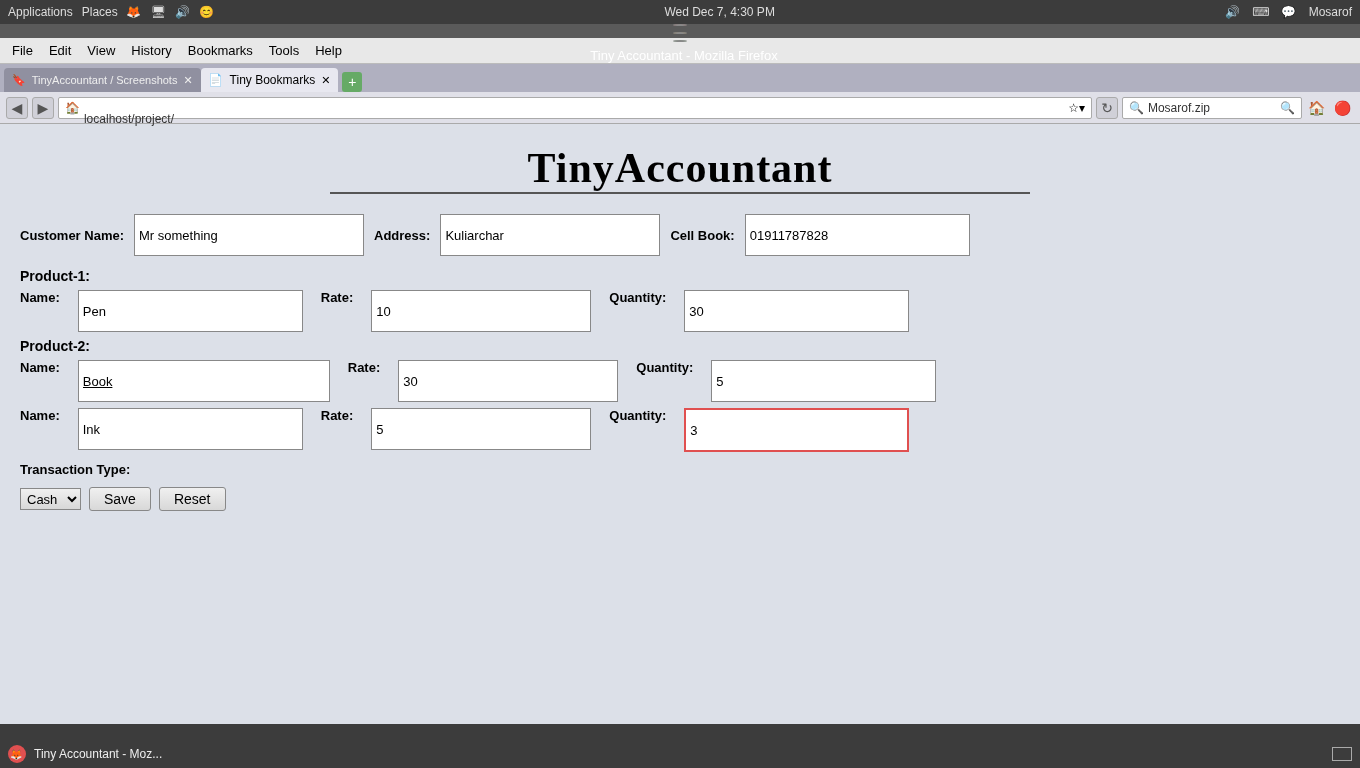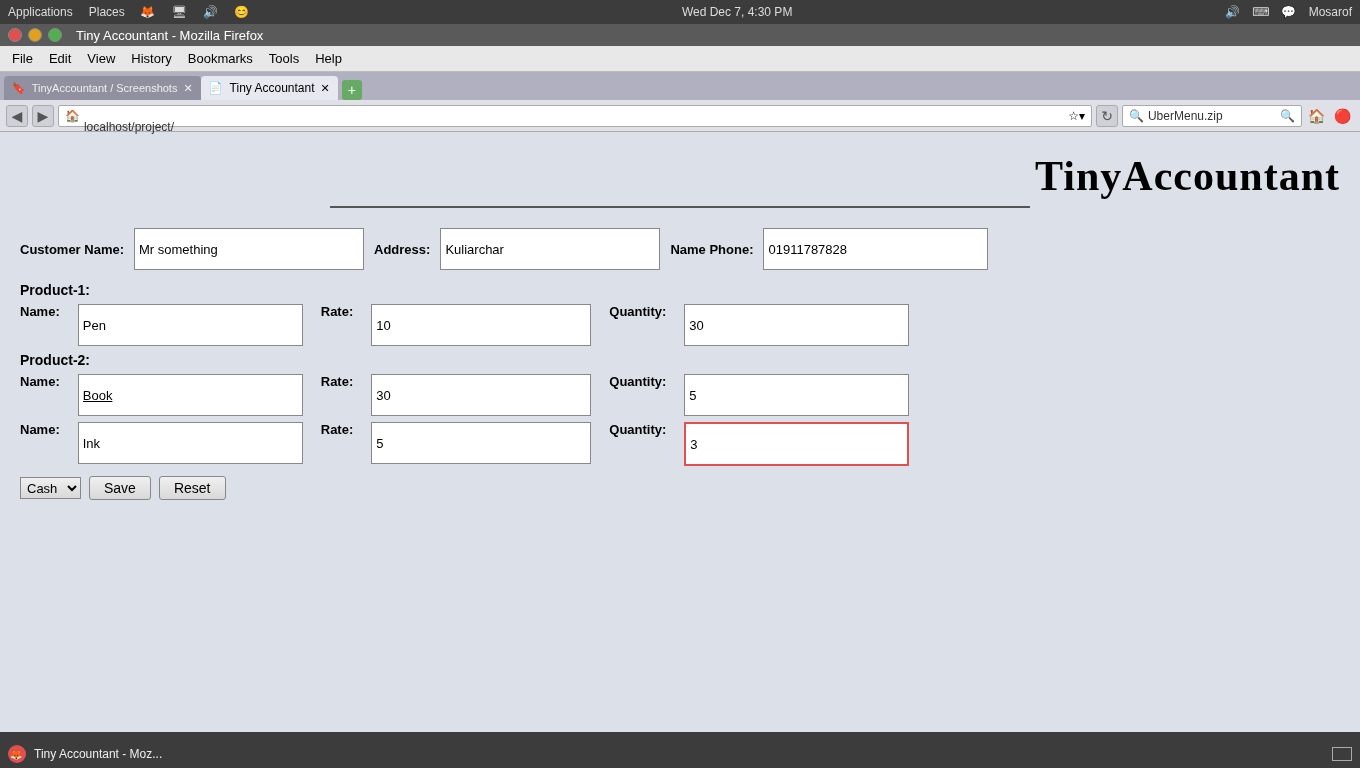--- a/index.html
+++ b/index.html
@@ -16,32 +16,33 @@
     
     .system-bar {
       background: #3c3c3c;
       height: 24px;
       display: flex;
       align-items: center;
       padding: 0 8px;
       color: #ddd;
       font-size: 12px;
     }
-    .system-bar-left { display: flex; gap: 16px; align-items: flex-end; }
+    .system-bar-left { display: flex; gap: 9px; align-items: flex-end; }
     .system-bar-center { flex: 1; text-align: center; font-size: 12px; color: #ddd; }
     .system-bar-right { display: flex; gap: 12px; align-items: center; color: #ddd; font-size: 12px; }
 
     
     .window-chrome {
       background: #5a5a5a;
-      height: 22px;
+      height: 14px;
       display: flex;
       align-items: center;
       padding: 0 8px;
       gap: 6px;
+      flex-direction: column;
     }
     .window-btn {
       width: 14px; height: 14px; border-radius: 50%; border: 1px solid #888; cursor: pointer;
     }
     .window-btn.close { background: #e05050; }
     .window-btn.min { background: #e0a020; }
     .window-btn.max { background: #50b050; }
     .window-title { color: #fff; font-size: 13px; margin-left: 8px; }
 
     
@@ -122,23 +123,23 @@
       background: #dce0e8;
       height: calc(768px - 24px - 30px - 26px - 28px - 32px - 28px);
       overflow-y: auto;
       padding: 20px 20px;
     }
 
     .page-title {
       font-size: 42px;
       font-weight: 900;
       font-family: 'Times New Roman', serif;
-      text-align: right;
+      text-align: center;
       letter-spacing: 1px;
-      margin-bottom: 6px;
+      margin-bottom: 0;
     }
 
     .title-underline {
       height: 2px;
       background: #555;
       width: 700px;
       margin: 0 auto 20px auto;
     }
 
     .customer-row {
@@ -274,95 +275,98 @@
 </div>
 
 <div class="tab-bar">
   <div class="tab inactive">
     <span>🔖</span>
     <span>TinyAccountant / Screenshots</span>
     <span class="tab-close">✕</span>
   </div>
   <div class="tab active">
     <span>📄</span>
-    <span>Tiny Accountant</span>
+    <span>Tiny Bookmarks</span>
     <span class="tab-close">✕</span>
   </div>
   <div class="tab-add">+</div>
 </div>
 
 <div class="address-bar">
   <div class="nav-btn">◀</div>
   <div class="nav-btn">▶</div>
   <div class="url-box">
     <span>🏠</span>
     <span style="margin-left:4px;font-size:12px;color:#333;margin-top:22px;">localhost/project/</span>
     <span style="margin-left:auto;">☆</span>
     <span>▾</span>
   </div>
   <div class="nav-btn">↻</div>
   <div class="search-box">
     <span>🔍</span>
-    <span style="font-size:12px;color:#333;">UberMenu.zip</span>
+    <span style="font-size:12px;color:#333;">Mosarof.zip</span>
     <span style="margin-left:auto;">🔍</span>
   </div>
   <div class="home-btn">🏠</div>
   <div class="home-btn">🔴</div>
 </div>
 
 <div class="page">
   <div class="page-title">TinyAccountant</div>
   <div class="title-underline"></div>
 
   <div class="customer-row">
     <span class="field-label">Customer Name:</span>
     <input class="field-input" style="width: 230px;" type="text" value="Mr something">
 
     <span class="field-label">Address:</span>
     <input class="field-input" style="width: 220px;" type="text" value="Kuliarchar">
 
-    <span class="field-label">Name Phone:</span>
+    <span class="field-label">Cell Book:</span>
     <input class="field-input" style="width: 225px;" type="text" value="01911787828">
   </div>
 
   <div class="product-header">Product-1:</div>
   <div class="product-row">
     <span class="field-label">Name:</span>
     <input class="field-input" style="width: 225px;" type="text" value="Pen">
 
     <span class="field-label">Rate:</span>
     <input class="field-input" style="width: 220px;" type="text" value="10">
 
     <span class="field-label">Quantity:</span>
     <input class="field-input" style="width: 225px;" type="text" value="30">
   </div>
 
   <div class="product-header">Product-2:</div>
   <div class="product-row">
     <span class="field-label">Name:</span>
-    <input class="field-input" style="width: 225px; text-decoration: underline;" type="text" value="Book">
+    <input class="field-input" style="width: 252px; text-decoration: underline;" type="text" value="Book">
 
     <span class="field-label">Rate:</span>
     <input class="field-input" style="width: 220px;" type="text" value="30">
 
     <span class="field-label">Quantity:</span>
     <input class="field-input" style="width: 225px;" type="text" value="5">
   </div>
 
   <div class="product-row">
     <span class="field-label">Name:</span>
     <input class="field-input" style="width: 225px;" type="text" value="Ink">
 
     <span class="field-label">Rate:</span>
     <input class="field-input" style="width: 220px;" type="text" value="5">
 
     <span class="field-label">Quantity:</span>
     <input class="field-input qty-input-active" style="width: 225px;" type="text" value="3">
   </div>
 
+  <div class="transaction-row">
+    <span class="transaction-label">Transaction Type:</span>
+  </div>
   <div class="transaction-row">
     <select class="select-cash">
       <option>Cash</option>
       <option>Credit</option>
     </select>
     <button class="action-btn">Save</button>
     <button class="action-btn">Reset</button>
   </div>
 </div>
 

